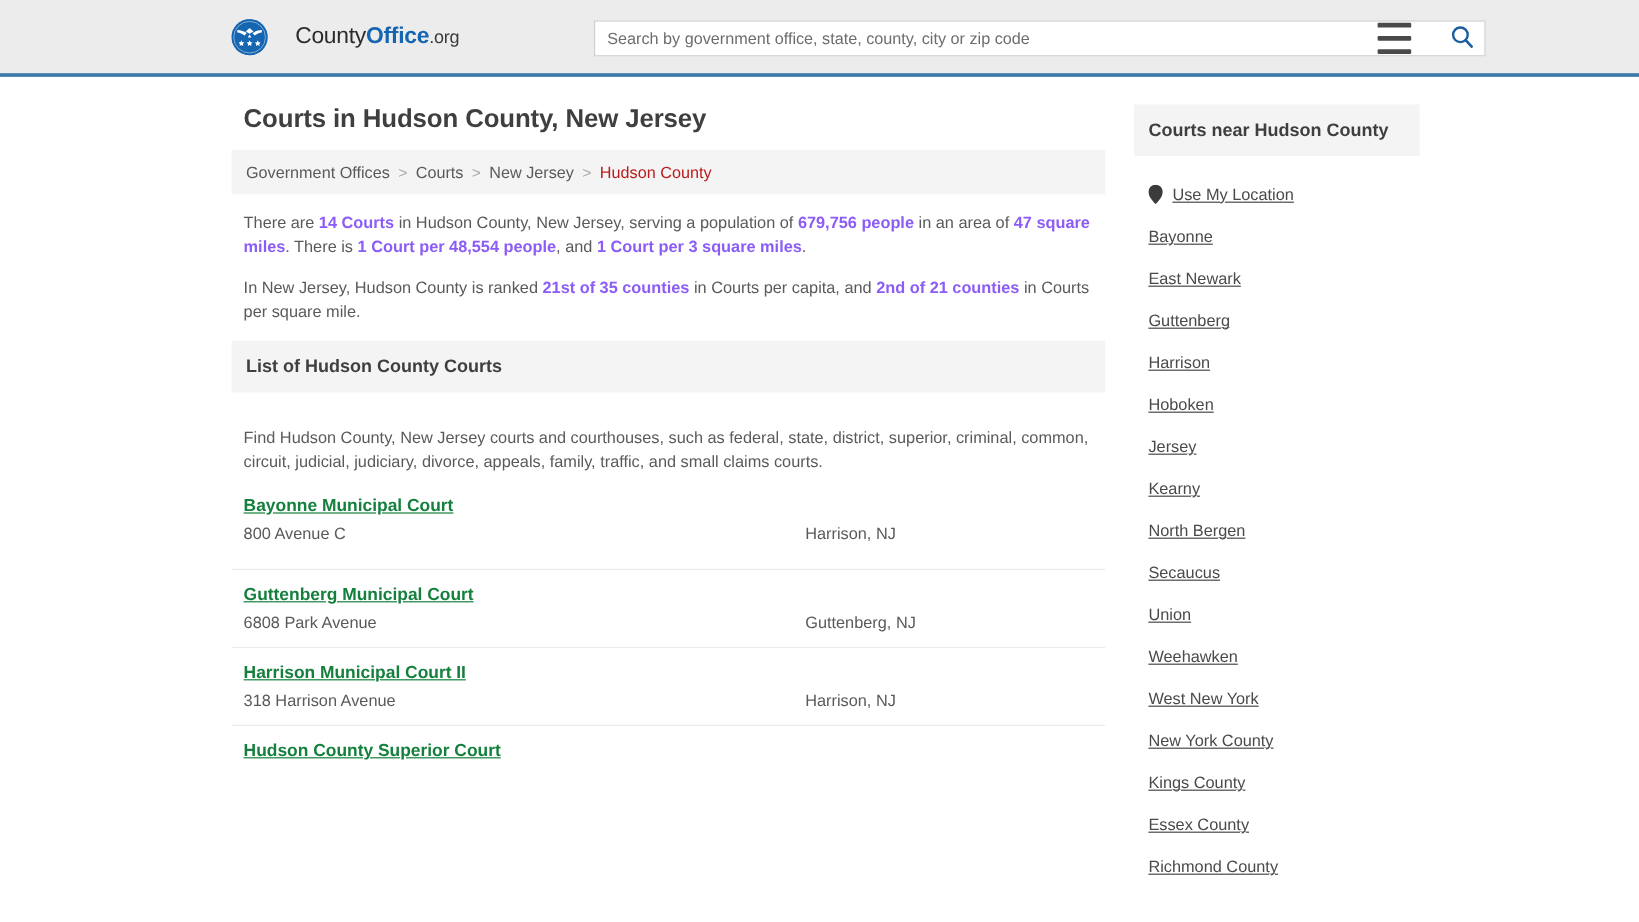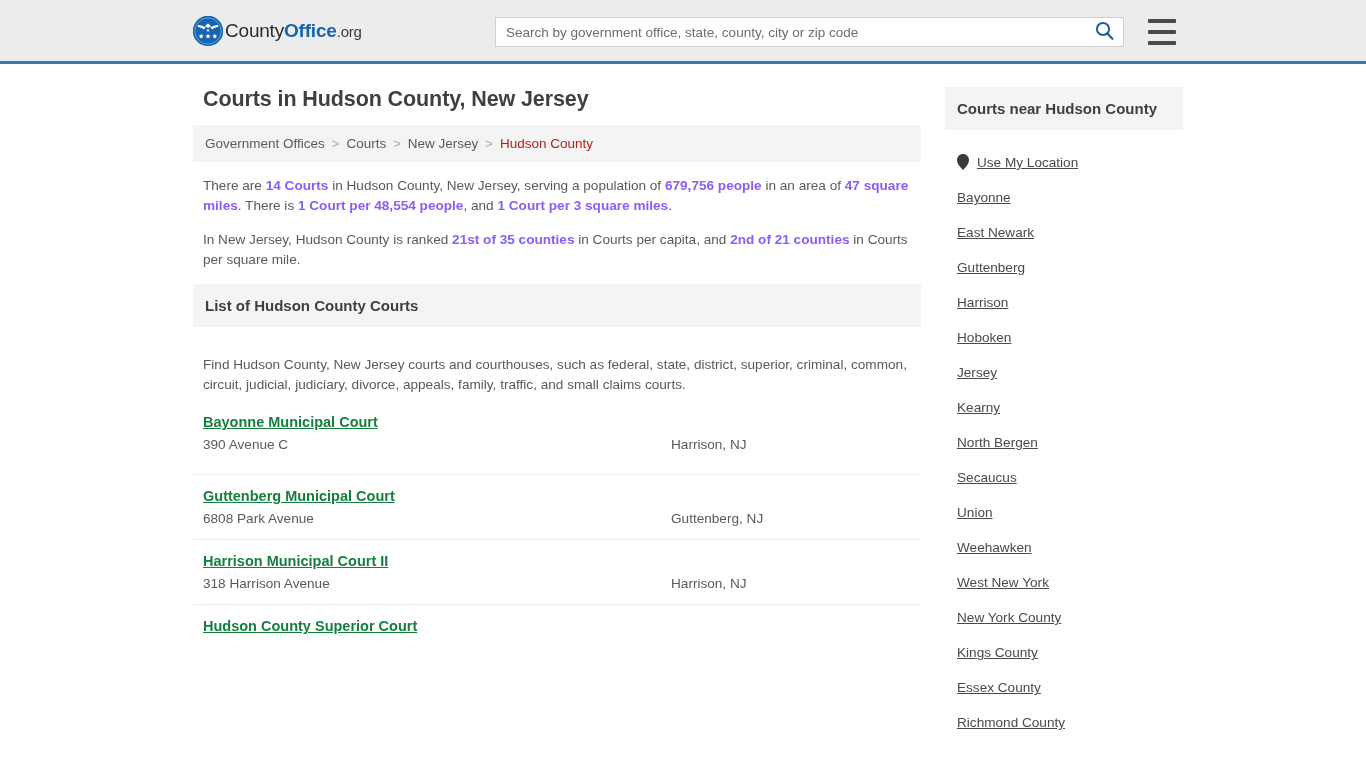--- a/index.html
+++ b/index.html
@@ -35,35 +35,35 @@
     width: 30px;
     height: 30px;
     flex: 0 0 30px;
     border-radius: 50%;
     background: #1565b0;
     position: relative;
     display: block;
   }
   .brand-mark svg { display: block; }
   .brand-text {
-    margin-left: 2px;
+    margin-left: 23px;
     font-size: 19px;
     letter-spacing: -0.2px;
     white-space: nowrap;
     line-height: 1;
   }
   .brand-text .w1 { color: #2b2b2b; }
   .brand-text .w2 { color: #1565b0; font-weight: bold; }
   .brand-text .w3 { color: #3b3b3b; font-size: 15px; }
 
   .search-wrap {
     position: absolute;
     left: 495px;
     top: 17px;
-    width: 629px;
+    width: 743px;
     height: 30px;
     background: #ffffff;
     border: 1px solid #cfcfcf;
     display: flex;
     align-items: center;
   }
   .search-input {
     border: 0;
     outline: 0;
     flex: 1 1 auto;
@@ -299,21 +299,21 @@
       </section>
 
       <h2 class="section-head">List of Hudson County Courts</h2>
 
       <p class="section-desc">Find Hudson County, New Jersey courts and courthouses, such as federal, state, district, superior, criminal, common, circuit, judicial, judiciary, divorce, appeals, family, traffic, and small claims courts.</p>
 
       <ul class="court-list">
         <li class="court-row">
           <a class="court-name">Bayonne Municipal Court</a>
           <div class="court-meta">
-            <span class="court-address">390 Avenue C</span>
+            <span class="court-address">800 Avenue C</span>
             <span class="court-city">Harrison, NJ</span>
           </div>
         </li>
         <li class="court-row">
           <a class="court-name">Guttenberg Municipal Court</a>
           <div class="court-meta">
             <span class="court-address">6808 Park Avenue</span>
             <span class="court-city">Guttenberg, NJ</span>
           </div>
         </li>

